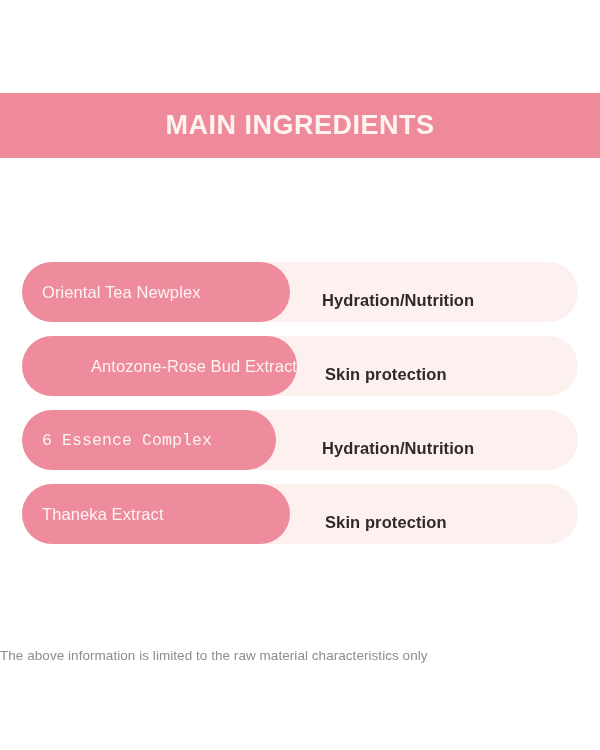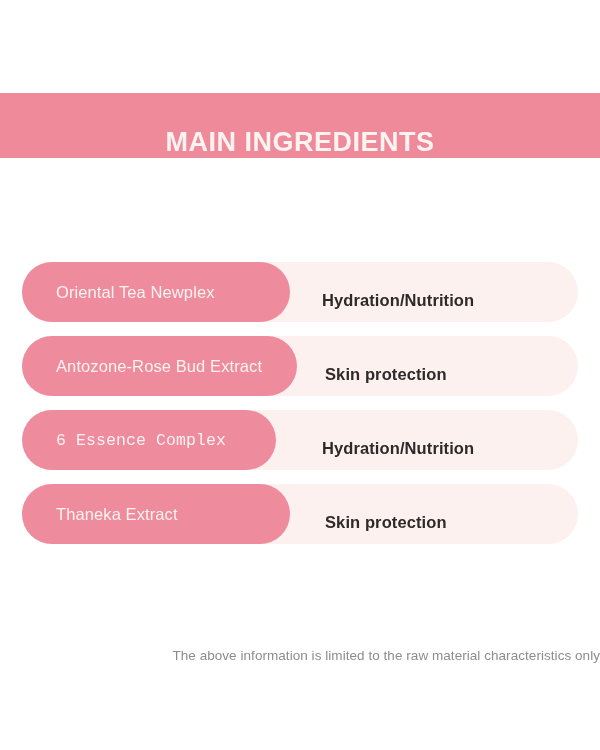--- a/index.html
+++ b/index.html
@@ -24,21 +24,21 @@
 
   
   .banner {
     position: absolute;
     left: 0;
     top: 93px;
     width: 600px;
     height: 65px;
     background: #ef8a9b;
     display: flex;
-    align-items: flex-end;
+    align-items: center;
     justify-content: center;
   }
   .banner-title {
     color: #fdf4f2;
     font-size: 27px;
     font-weight: bold;
     letter-spacing: 0.5px;
     font-family: "Liberation Sans", sans-serif;
     white-space: nowrap;
   }
@@ -77,55 +77,55 @@
     height: 60px;
     border-radius: 30px;
     background: #ee8b9c;
     display: flex;
     align-items: center;
   }
   .pill-label {
     color: #fdf3f3;
     font-size: 16.5px;
     font-weight: normal;
-    padding-left: 34px;
+    padding-left: 20px;
     white-space: nowrap;
     letter-spacing: 0.1px;
   }
 
   .benefit {
     position: absolute;
     top: 0;
     height: 76px;
     display: flex;
     align-items: center;
     color: #2e2a2a;
     font-size: 16.5px;
     font-weight: bold;
     white-space: nowrap;
     letter-spacing: 0.1px;
   }
 
   
   .row-0 .pill { width: 268px; }
   .row-0 .benefit { left: 300px; }
-  .row-1 .pill { width: 275px; }
+  .row-1 .pill { width: 275px; justify-content: flex-end; }
   .row-1 .benefit { left: 303px; }
   .row-2 .pill { width: 254px; font-family: Liberation Mono, monospace; }
   .row-2 .benefit { left: 300px; }
   .row-3 .pill { width: 268px; }
   .row-3 .benefit { left: 303px; }
 
   
   .footnote {
     position: absolute;
     left: 0;
     top: 648px;
     width: 600px;
-    text-align: right;
+    text-align: left;
     color: #8d8d8d;
     font-size: 13.5px;
     letter-spacing: 0.05px;
   }
 </style>
 </head>
 <body>
 
 <div class="page">
 

